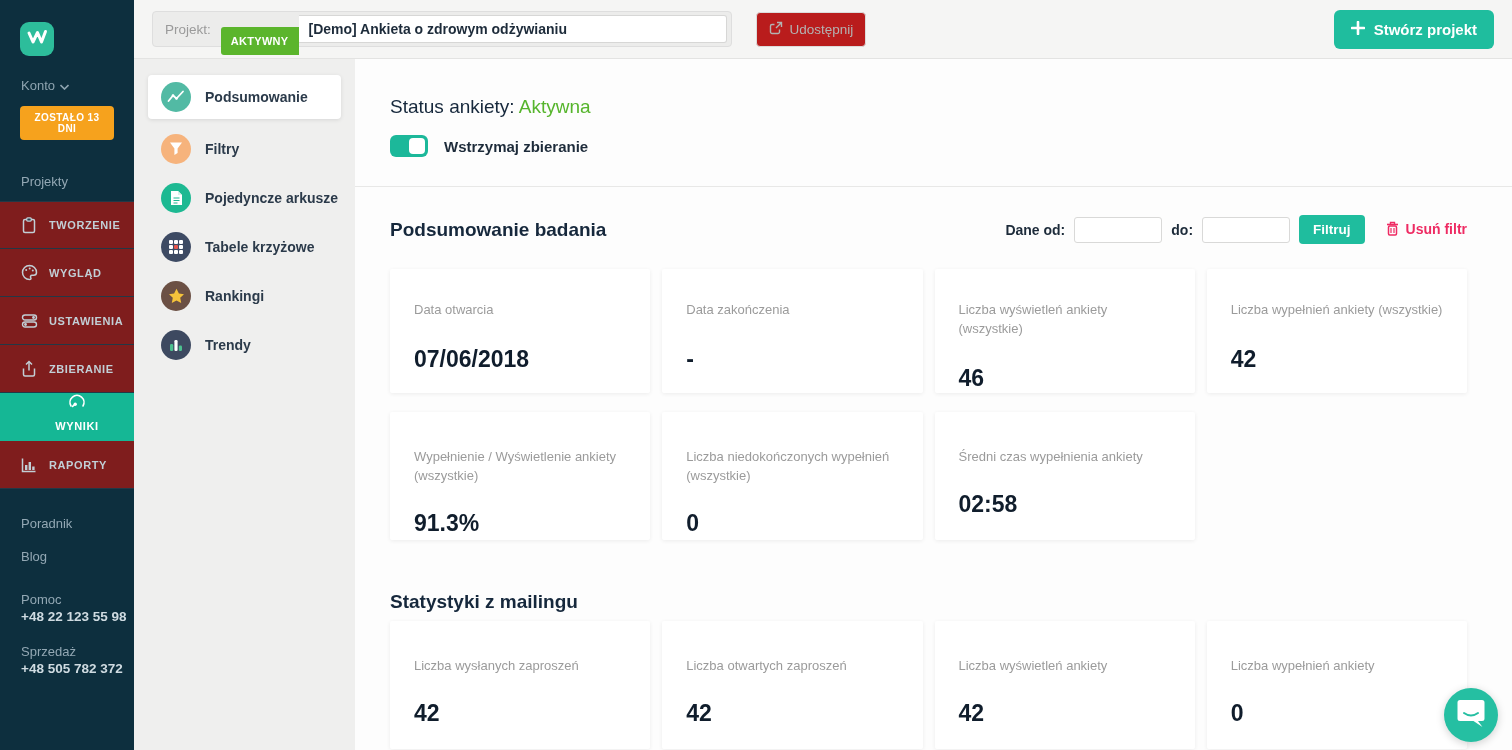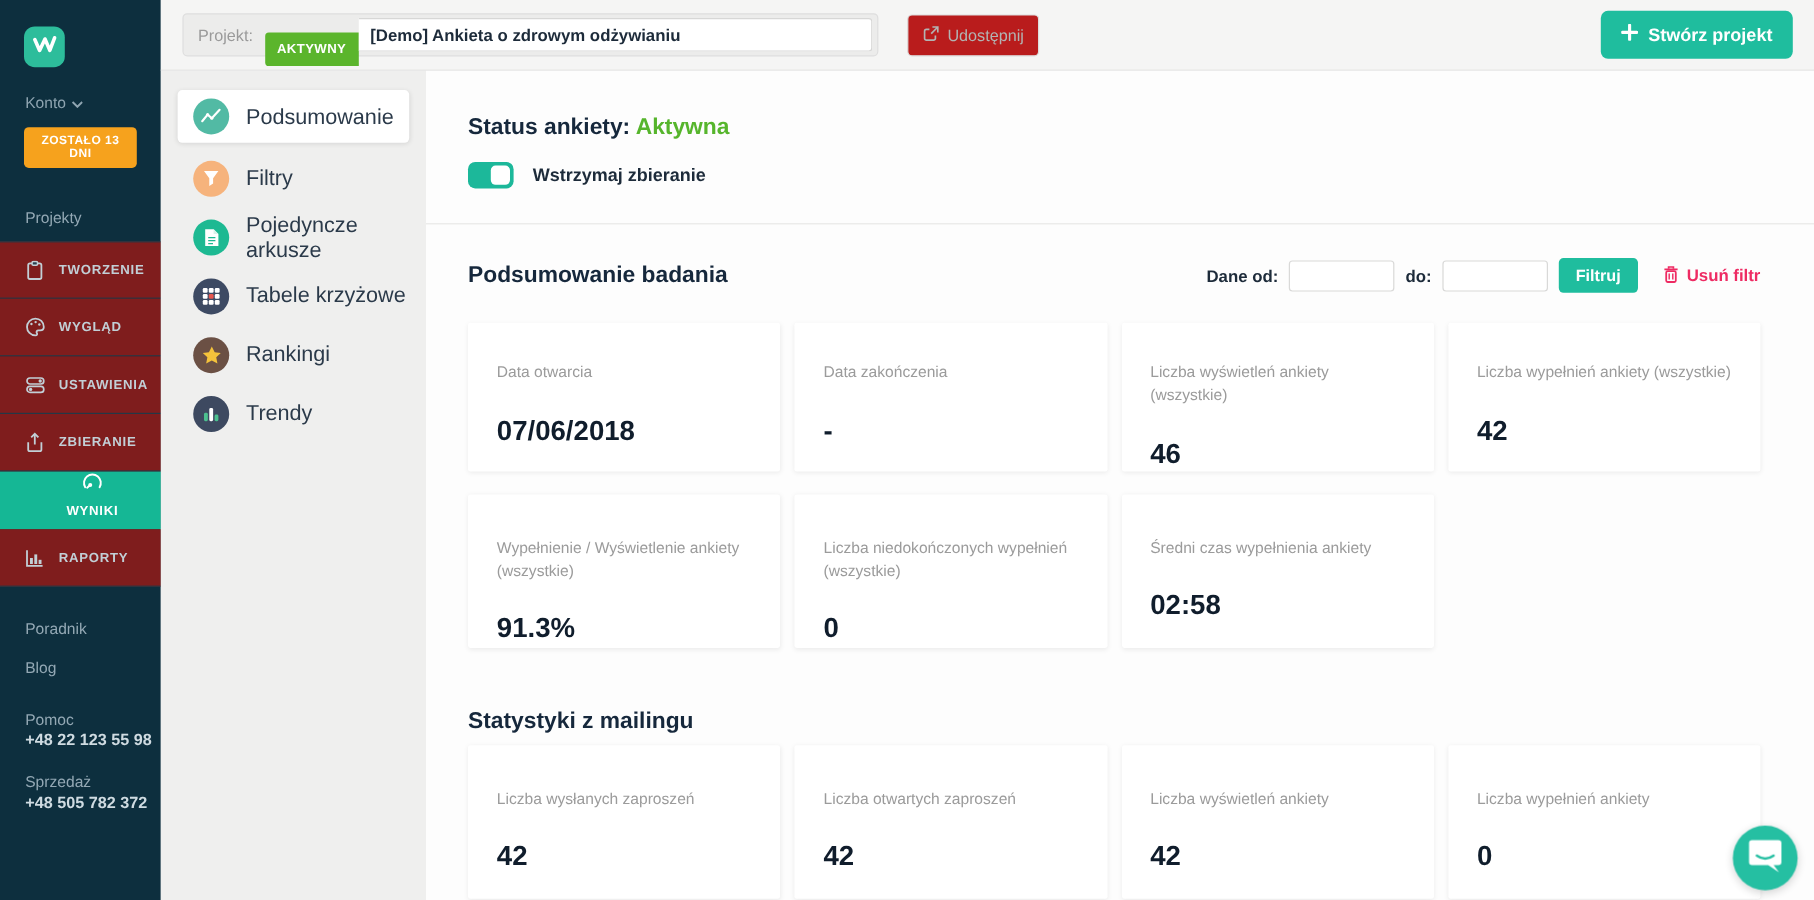--- a/index.html
+++ b/index.html
@@ -49,25 +49,25 @@
                 border-radius:6px; padding:11px 17px; color:#fff; font-size:15px; font-weight:bold; cursor:pointer; }
 
   .content-row { flex:1; display:flex; min-height:0; }
 
   
   .subnav { width:221px; flex:0 0 221px; background:#efefee; padding-top:16px; }
   .subnav-item { height:49px; display:flex; align-items:center; gap:14px; margin:0 14px; padding-left:13px;
                  border-radius:4px; cursor:pointer; }
   .subnav-item.active { background:#fff; box-shadow:0 1px 4px rgba(0,0,0,.10); height:44px; margin-bottom:5px; }
   .subnav-icon { width:30px; height:30px; border-radius:50%; display:flex; align-items:center; justify-content:center; flex:0 0 30px; }
-  .subnav-label { font-size:18px; font-weight:normal; color:#2b3a4a; }
+  .subnav-label { font-size:14px; font-weight:bold; color:#2b3a4a; }
 
   
   .main { flex:1; background:#fdfdfd; padding:0 45px 0 35px; overflow:hidden; }
-  .status-title { margin-top:37px; font-size:19px; font-weight:bold; color:#16283c; }
+  .status-title { margin-top:37px; font-size:19px; font-weight:normal; color:#16283c; }
   .status-value { color:#56b52c; }
   .toggle-row { margin-top:17px; display:flex; align-items:center; gap:16px; }
   .toggle { width:38px; height:22px; background:#1cb89a; border-radius:6px; position:relative; cursor:pointer; }
   .toggle-knob { position:absolute; right:3px; top:3px; width:16px; height:16px; background:#fff; border-radius:4px; }
   .toggle-label { font-size:15px; font-weight:bold; color:#1d2b3a; }
   .divider { height:1px; background:#e8e8e7; margin:29px -45px 0 -35px; }
 
   .section-head { margin-top:28px; display:flex; align-items:center; }
   .section-title { font-size:19px; font-weight:bold; color:#16283c; }
   .filters { margin-left:auto; display:flex; align-items:center; gap:9px; }

